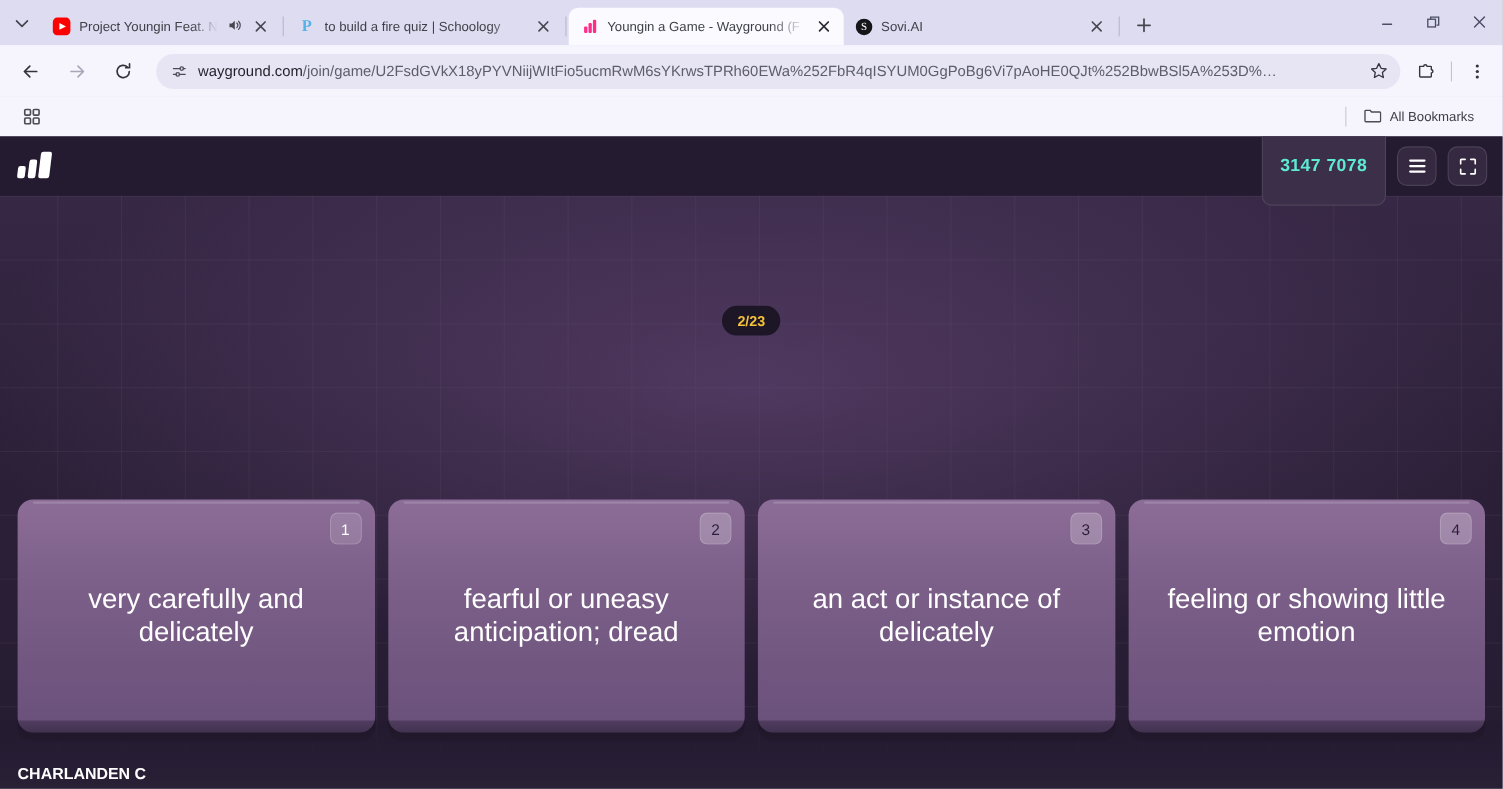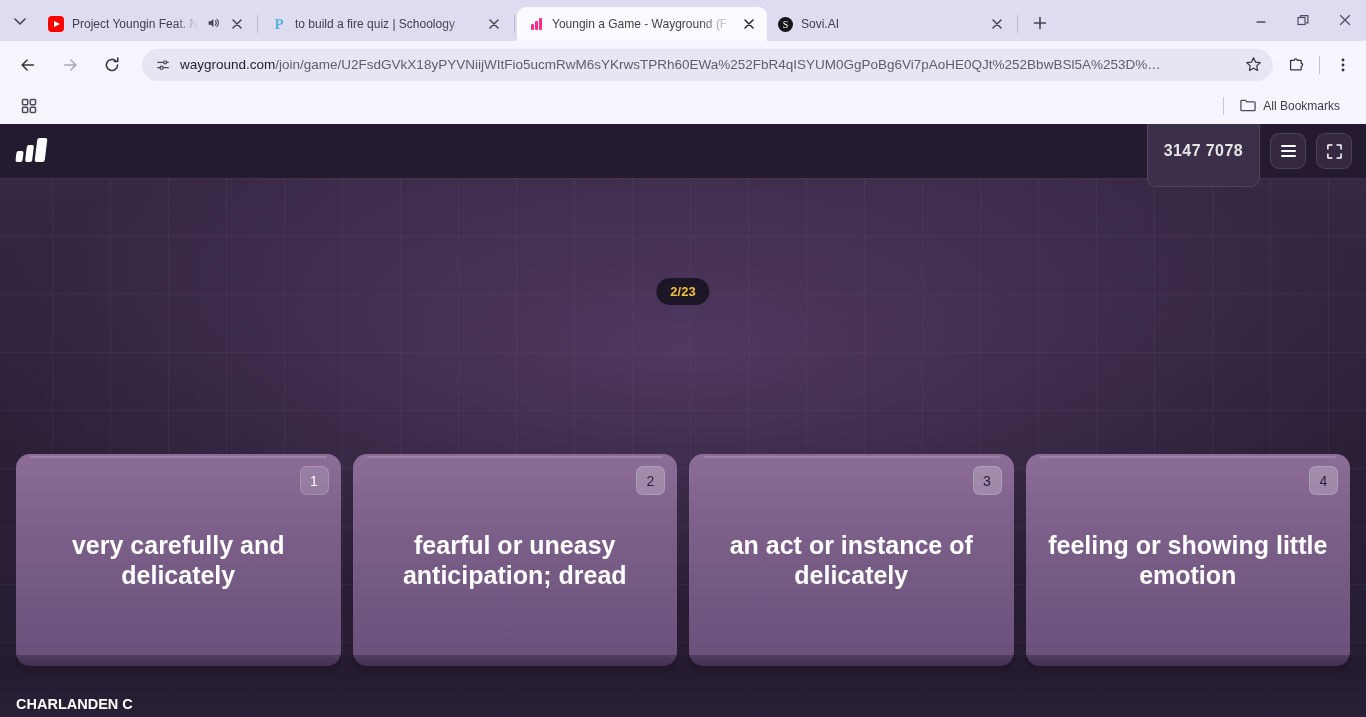--- a/index.html
+++ b/index.html
@@ -179,21 +179,21 @@
   }
   .logo { display:flex; align-items:flex-end; gap:3px; height:22px; margin-left:2px;}
   .logo i { display:block; background:#ffffff; border-radius:2px; }
   .logo .b1 { width:7px; height:11px; transform: skewX(-7deg); }
   .logo .b2 { width:7px; height:17px; transform: skewX(-7deg); }
   .logo .b3 { width:10px; height:24px; transform: skewX(-7deg); }
 
   .header-right { margin-left:auto; display:flex; align-items:center; gap:10px; }
   .game-code {
     background: #3b2f49;
-    color: #e5e5e5;
+    color: #5eead4;
     font-size: 16px;
     font-weight: bold;
     letter-spacing: .4px;
     padding: 26px 16px;
     border-radius: 9px;
     border: 1px solid rgba(255,255,255,0.10);
   }
   .hdr-icon-btn {
     width: 36px; height: 36px;
     border-radius: 9px;
@@ -263,21 +263,21 @@
   .answer::before{
     content:"";
     position:absolute; left:14px; right:14px; top:2px; height:2px;
     background: rgba(255,255,255,0.16);
     border-radius:2px;
   }
   .answer-text {
     color: #ffffff;
     font-size: 25px;
     line-height: 1.22;
-    font-weight: 700;
+    font-weight: 400;
   }
   .answer-num {
     position: absolute;
     top: 12px; right: 12px;
     width: 29px; height: 29px;
     border-radius: 7px;
     background: rgba(255,255,255,0.14);
     border: 1px solid rgba(255,255,255,0.16);
     display:flex;align-items:center;justify-content:center;
     font-size: 14px;

